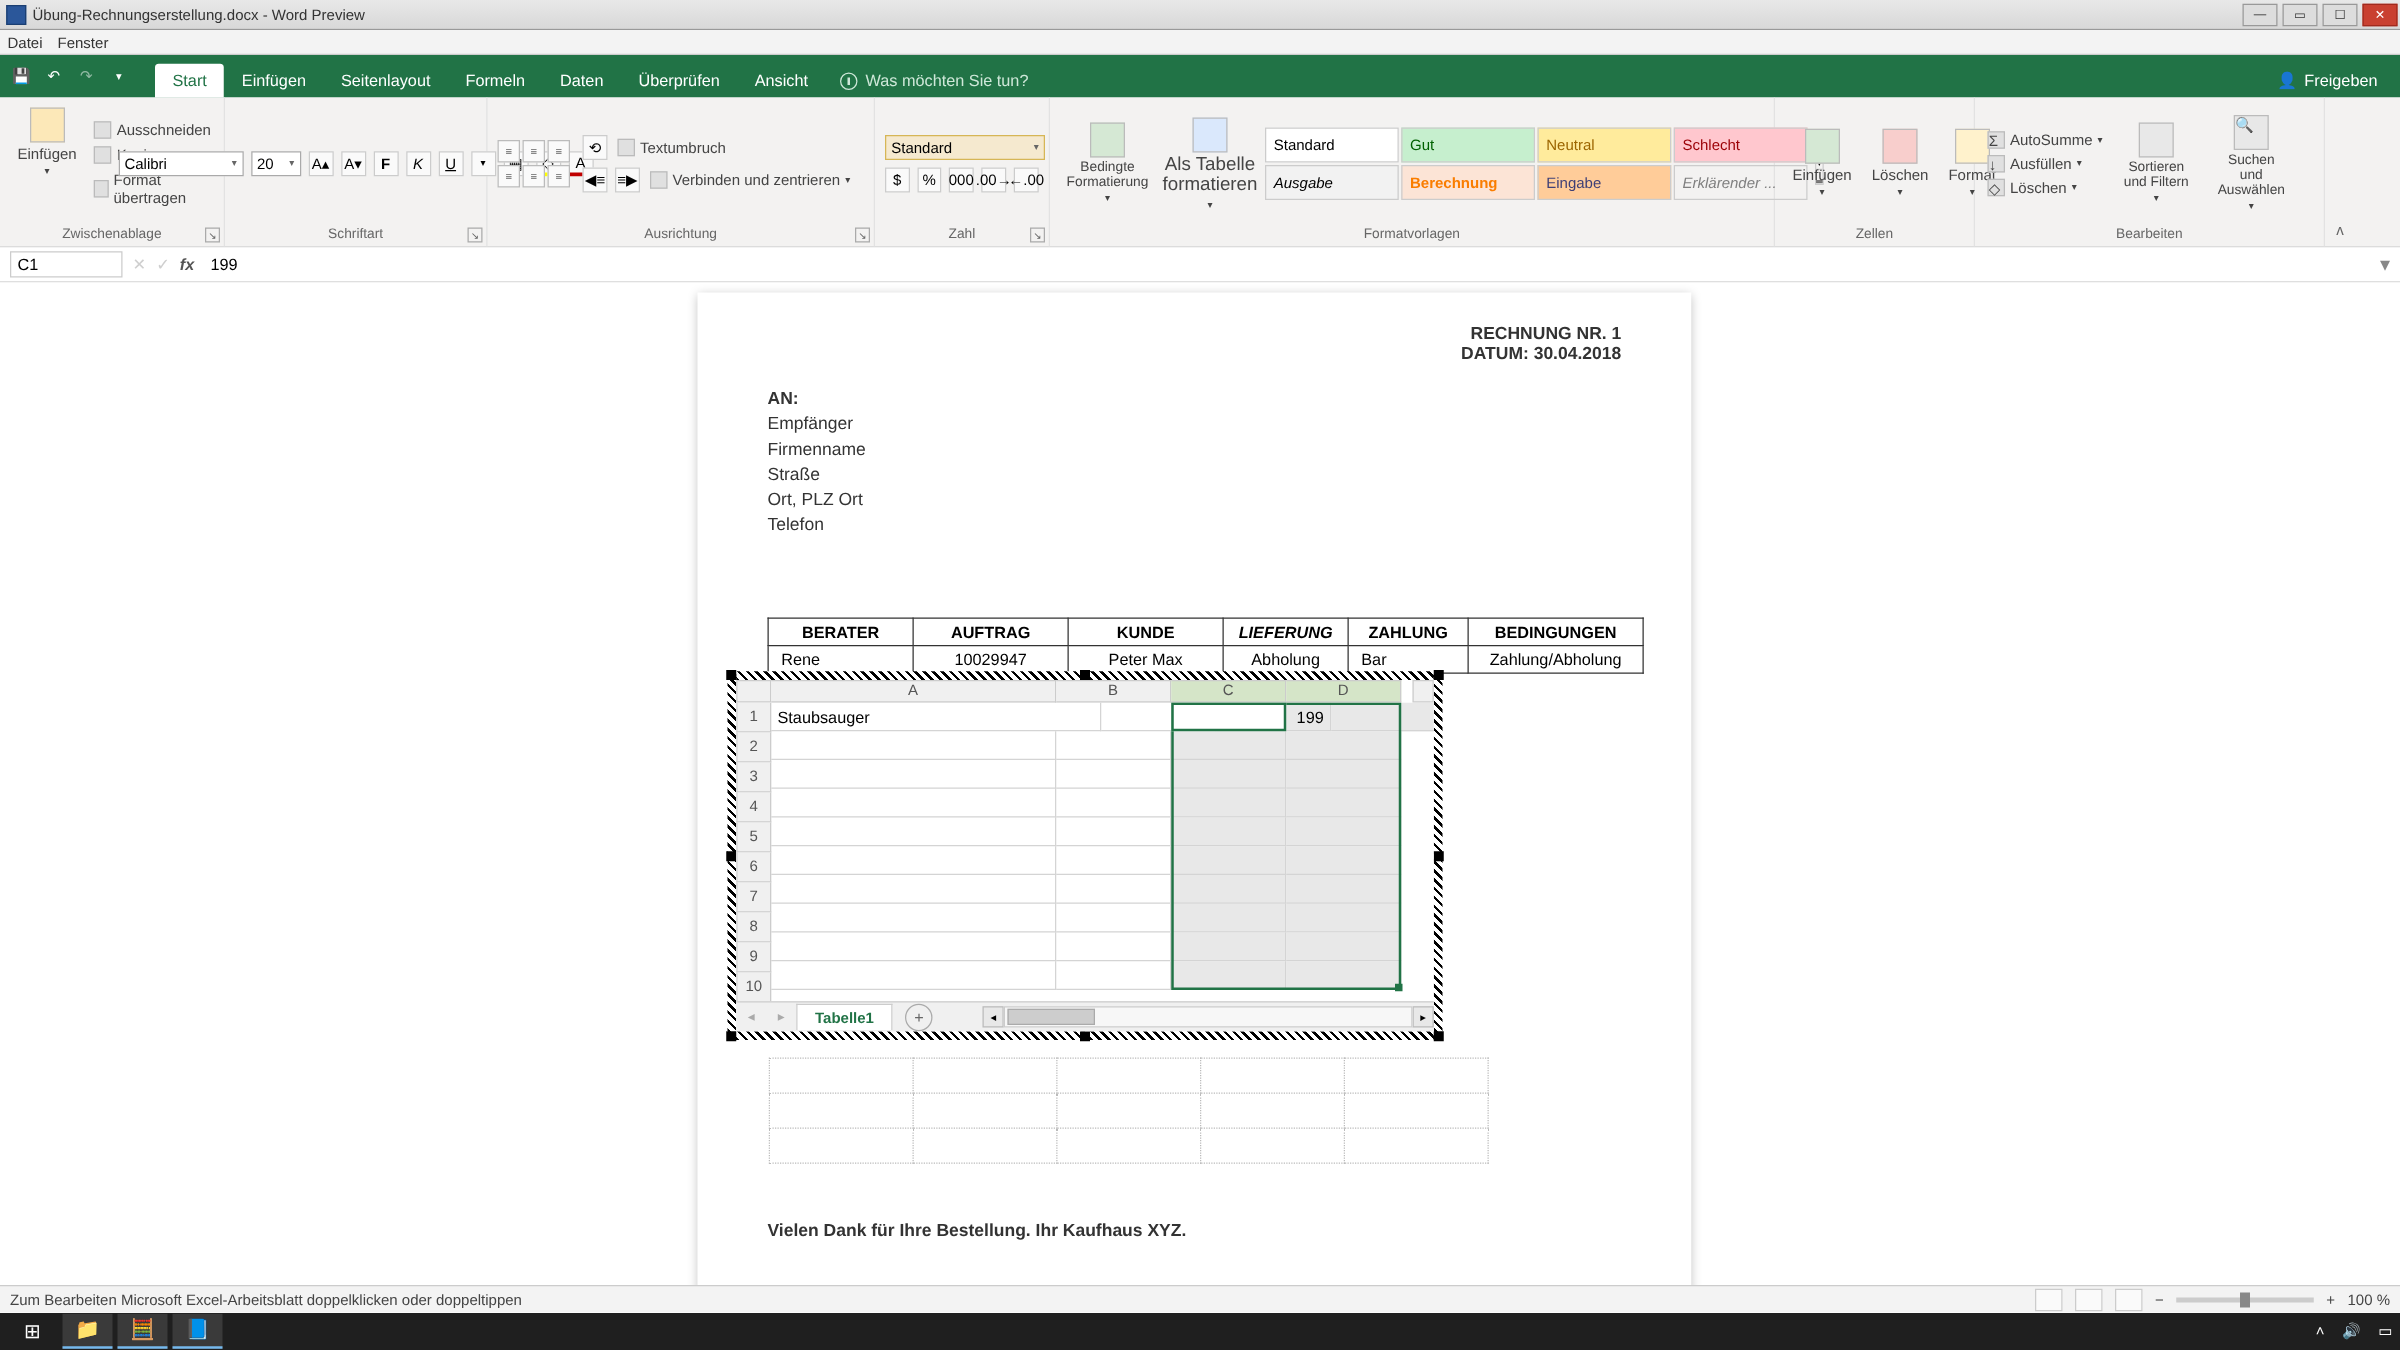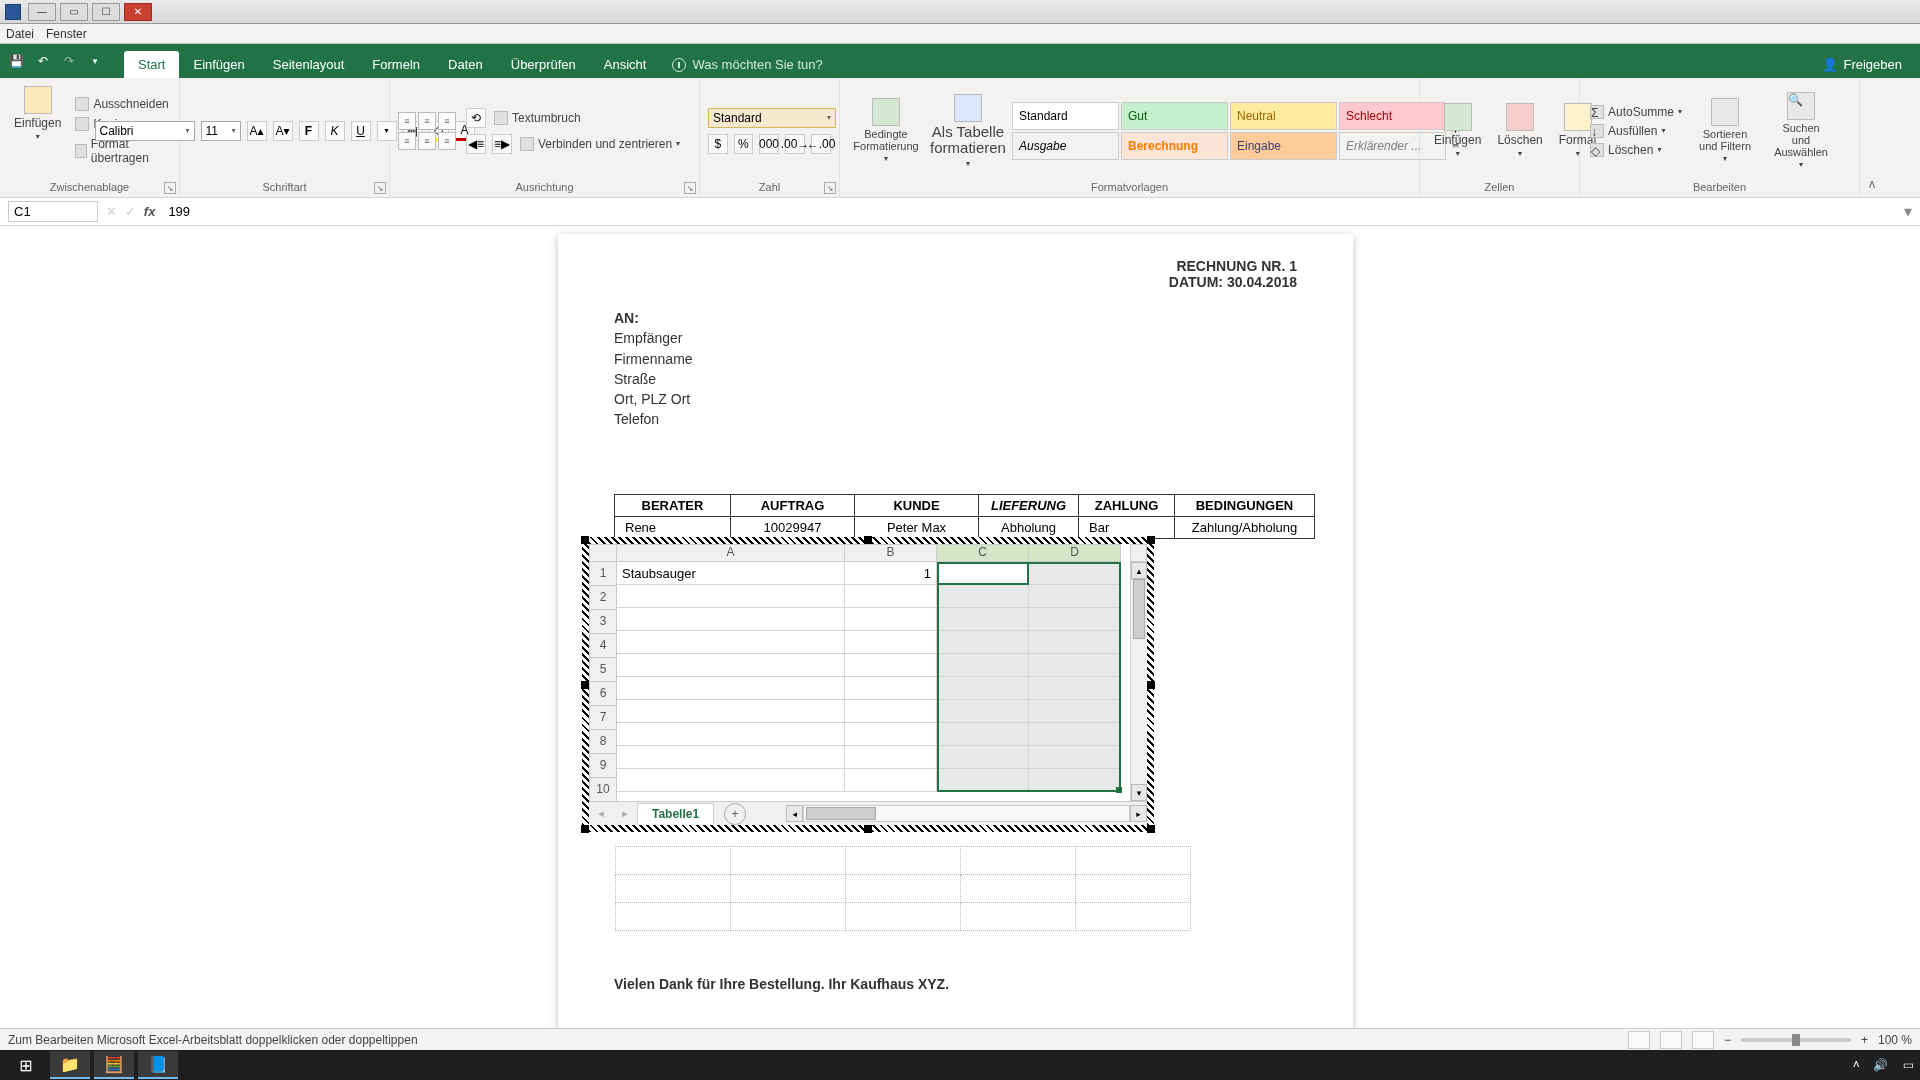--- a/index.html
+++ b/index.html
@@ -129,20 +129,21 @@
 .win-taskbar{position:fixed;left:0;right:0;bottom:0;height:30px;background:#1f1f1f;display:flex;align-items:center;padding:0 6px;gap:4px;z-index:9999;}
 .tb-btn{width:40px;height:28px;display:flex;align-items:center;justify-content:center;color:#fff;}
 .tb-btn.active{background:#3a3a3a;border-bottom:2px solid #76b9ed;}
 .tray{margin-left:auto;display:flex;align-items:center;gap:14px;color:#fff;font-size:12px;}
 </style>
 </head>
 <body>
 
 <div class="titlebar">
   <div class="app-icon"></div>
+  <div class="title-text">Übung-Rechnungserstellung.docx - Word Preview</div>
   <div class="win-controls">
     <div>—</div>
     <div>▭</div>
     <div>☐</div>
     <div class="close">✕</div>
   </div>
 </div>
 
 <div class="menubar">
   <span>Datei</span>
@@ -206,21 +207,21 @@
   </div>
 
   <div class="group" style="width:210px;">
     <div style="flex:1;display:flex;flex-direction:row;gap:6px;justify-content:center;">
       <div class="btn-row">
         <div class="dropdown" style="width:100px;">
             <span>Calibri</span>
             <span class="arrow">▾</span>
           </div>
         <div class="dropdown" style="width:40px;">
-            <span>11</span>
+            <span>20</span>
             <span class="arrow">▾</span>
           </div>
         <div class="font-btn">A▴</div>
         <div class="font-btn">A▾</div>
       </div>
       <div class="btn-row">
         <div class="font-btn">
             <b>F</b>
           </div>
         <div class="font-btn">
@@ -459,21 +460,21 @@
             <div class="row-head">4</div>
             <div class="row-head">5</div>
             <div class="row-head">6</div>
             <div class="row-head">7</div>
             <div class="row-head">8</div>
             <div class="row-head">9</div>
             <div class="row-head">10</div>
           </div>
           <div class="cells" style="flex:1;position:relative;">
             <div class="cell-row">
-                <div class="cell" style="width:228px;">Staubsauger</div>
+                <div class="cell" style="width:264px;">Staubsauger</div>
                 <div class="cell" style="width:92px;justify-content:flex-end;">1</div>
                 <div class="cell sel" style="width:92px;justify-content:flex-end;">199</div>
                 <div class="cell sel" style="width:92px;"></div>
               </div>
             <div class="cell-row">
                 <div class="cell" style="width:228px;"></div>
                 <div class="cell" style="width:92px;"></div>
                 <div class="cell sel" style="width:92px;"></div>
                 <div class="cell sel" style="width:92px;"></div>
               </div>

